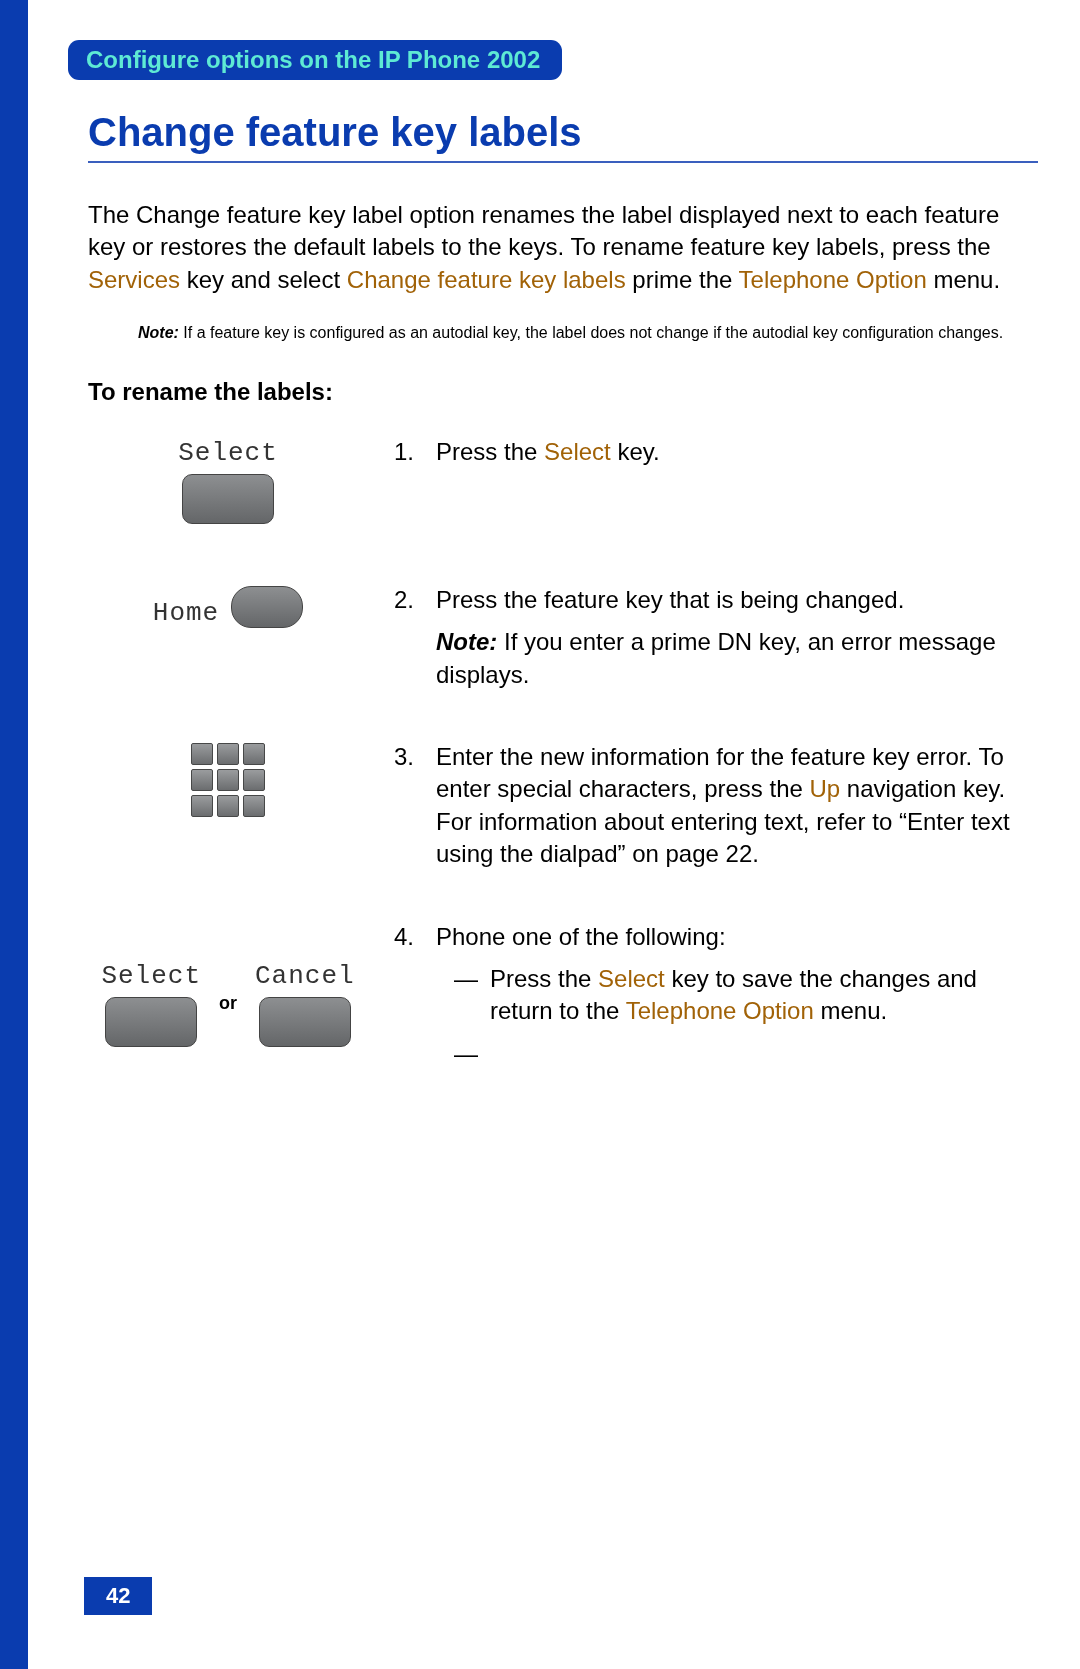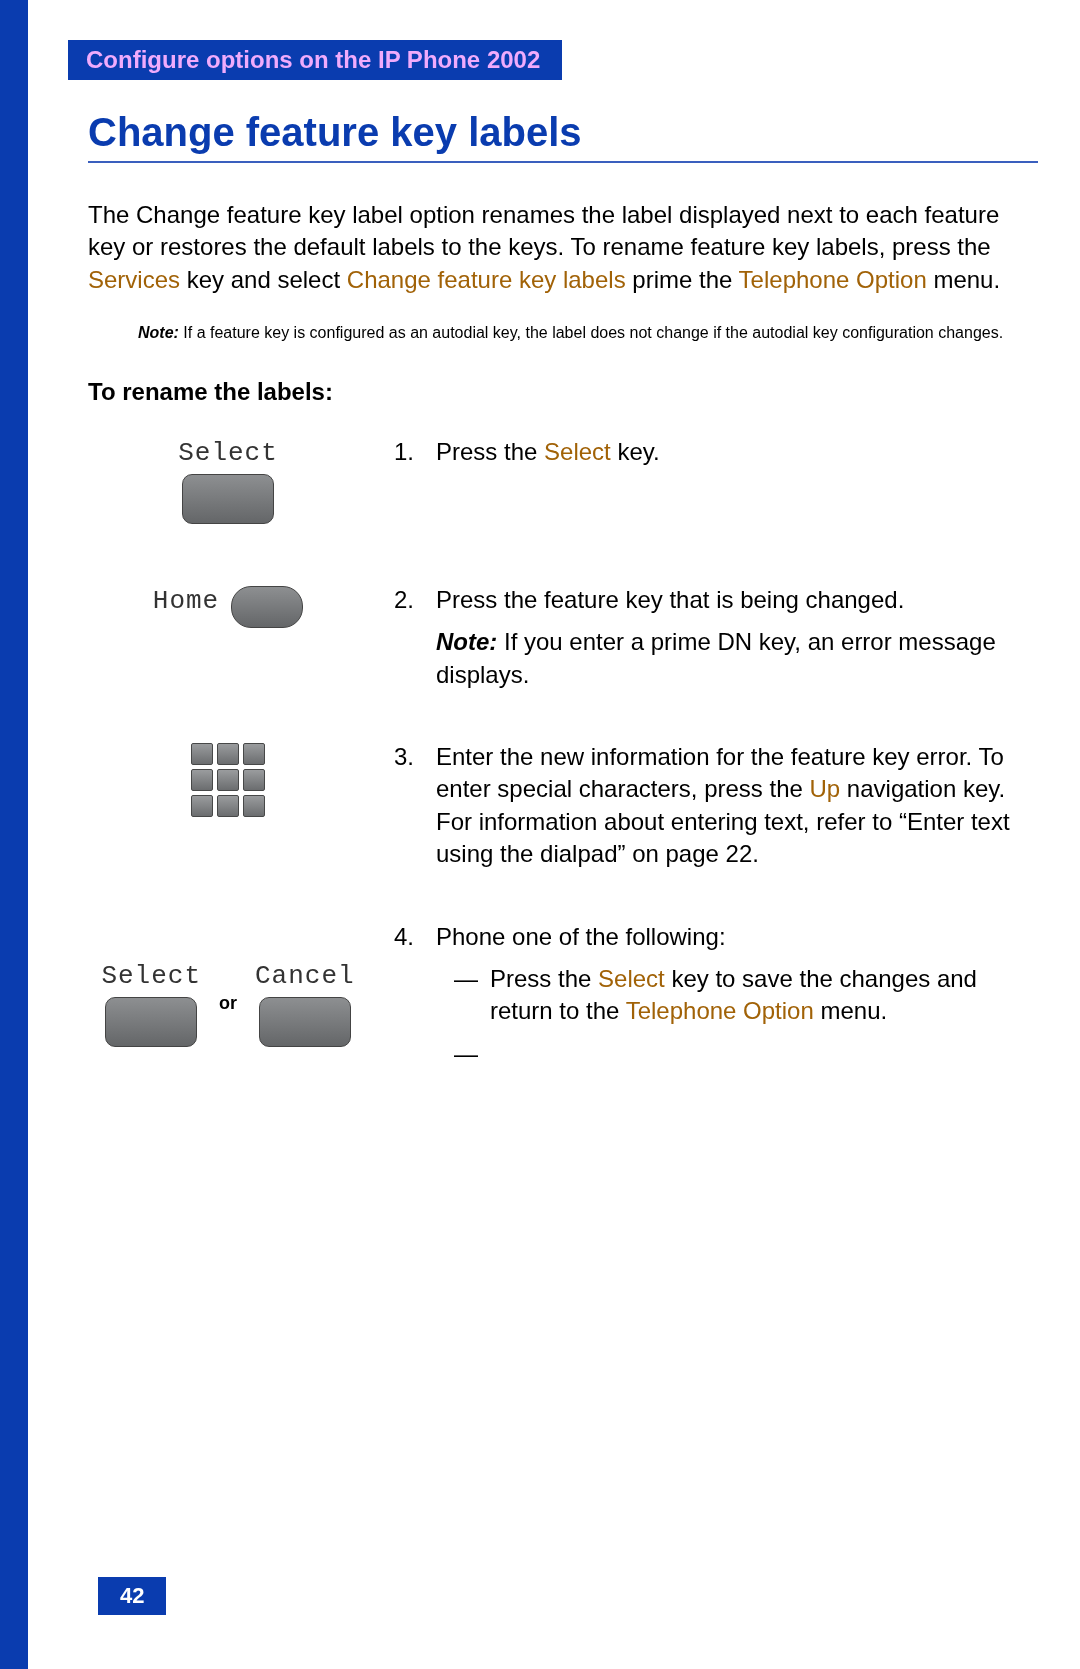--- a/index.html
+++ b/index.html
@@ -13,24 +13,25 @@
     width: 1080px;
     height: 1669px;
     position: relative;
     background: #fff;
     border-left: 28px solid #0a3caf;
   }
   .header-tab {
     display: inline-block;
     margin: 40px 0 0 40px;
     background: #0a3caf;
-    color: #f0abfc;
+    color: #5eead4;
     font-weight: bold;
     font-size: 24px;
     padding: 6px 22px 6px 18px;
+    border-radius: 11px;
   }
   .content {
     padding: 30px 70px 0 60px;
   }
   h1.heading {
     color: #0a3caf;
     font-weight: bold;
     font-size: 40px;
     margin: 0 0 8px 0;
     padding-bottom: 6px;
@@ -81,21 +82,21 @@
     border-radius: 10px;
     background: linear-gradient(#8d8f91, #646668);
     border: 1px solid #444;
   }
   .pillkey {
     width: 70px; height: 40px;
     border-radius: 20px;
     background: linear-gradient(#8d8f91, #646668);
     border: 1px solid #444;
   }
-  .home-row { display: flex; align-items: flex-start; gap: 12px; }
+  .home-row { display: flex; align-items: flex-end; gap: 12px; }
   .dialpad {
     display: grid;
     grid-template-columns: repeat(3, 22px);
     grid-auto-rows: 22px;
     gap: 4px;
   }
   .dialpad .k {
     background: linear-gradient(#9a9c9e, #6b6d6f);
     border: 1px solid #474848;
     border-radius: 2px;
@@ -110,21 +111,21 @@
   .choice-list { margin-top: 10px; }
   .choice-item {
     display: flex;
     gap: 14px;
     margin-top: 10px;
     margin-left: 18px;
   }
   .dash { min-width: 22px; }
   .page-num {
     position: absolute;
-    left: 70px;
+    left: 56px;
     bottom: 54px;
     background: #0a3caf;
     color: #fff;
     font-weight: bold;
     font-size: 22px;
     padding: 6px 22px;
   }
 </style>
 </head>
 <body>

